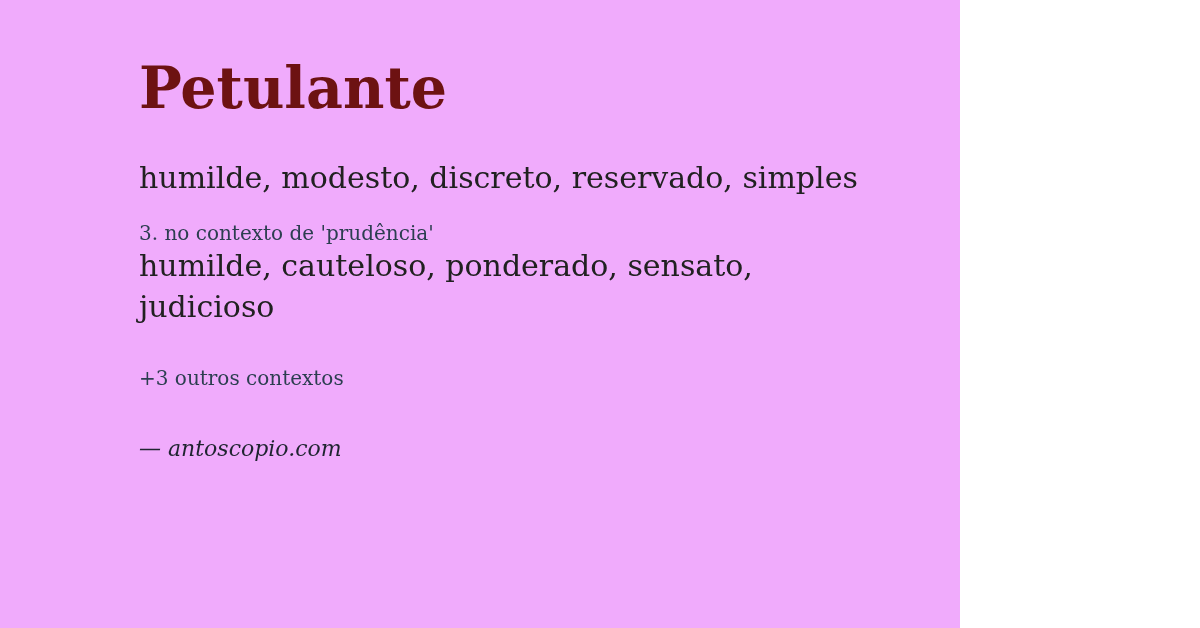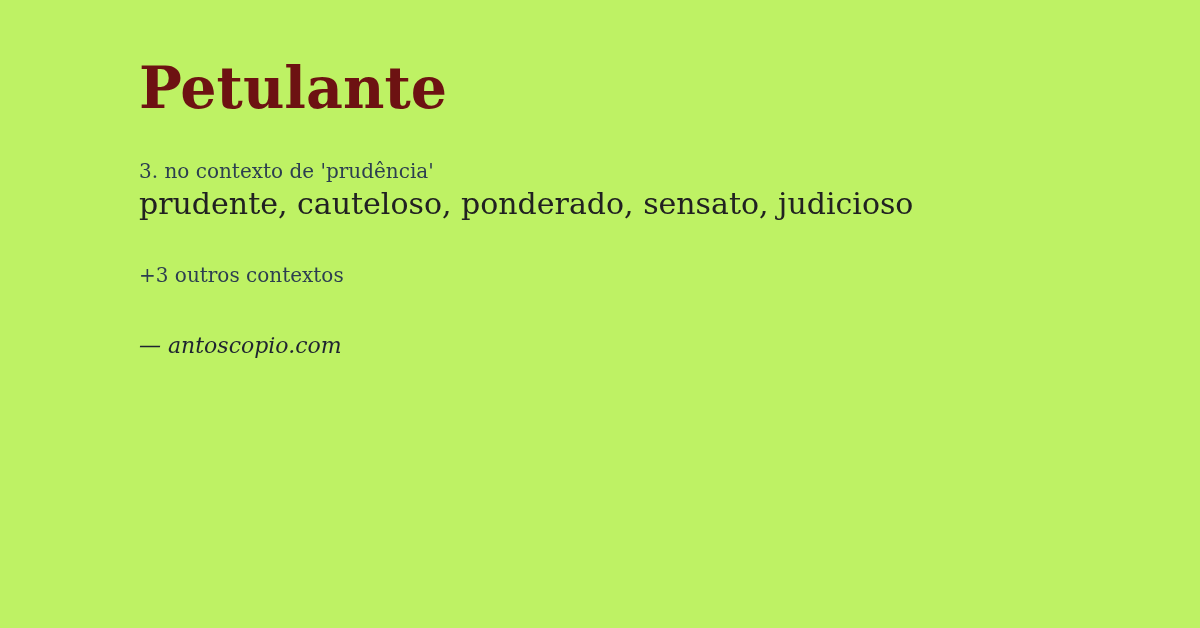--- a/index.html
+++ b/index.html
@@ -8,24 +8,24 @@
     background: #ffffff;
   }
   body {
     width: 1200px;
     height: 628px;
     overflow: hidden;
     font-family: "DejaVu Serif", "Liberation Serif", serif;
   }
   .card {
     box-sizing: border-box;
-    width: 1200px;
+    width: 960px;
     height: 628px;
     padding: 56px 80px 0 139px;
-    background: #bef264;
+    background: #f0abfc;
   }
   .word-title {
     margin: 0;
     font-size: 57px;
     line-height: 1.12;
     font-weight: 700;
     color: #6d1212;
     letter-spacing: 0px;
   }
   .antonyms-heading {
@@ -72,26 +72,27 @@
 <body>
 
 <div class="card">
 
   <h1 class="word-title">Petulante</h1>
 
 
   <div class="sections">
 
     <div class="section">
+      <div class="antonym-words">humilde, modesto, discreto, reservado, simples</div>
     </div>
 
 
     <div class="section">
       <div class="context-label">3. no contexto de 'prudência'</div>
-      <div class="antonym-words">prudente, cauteloso, ponderado, sensato, judicioso</div>
+      <div class="antonym-words">humilde, cauteloso, ponderado, sensato, judicioso</div>
     </div>
 
   </div>
 
   <div class="more-contexts">+3 outros contextos</div>
 
   <div class="attribution">— antoscopio.com</div>
 
 </div>
 

